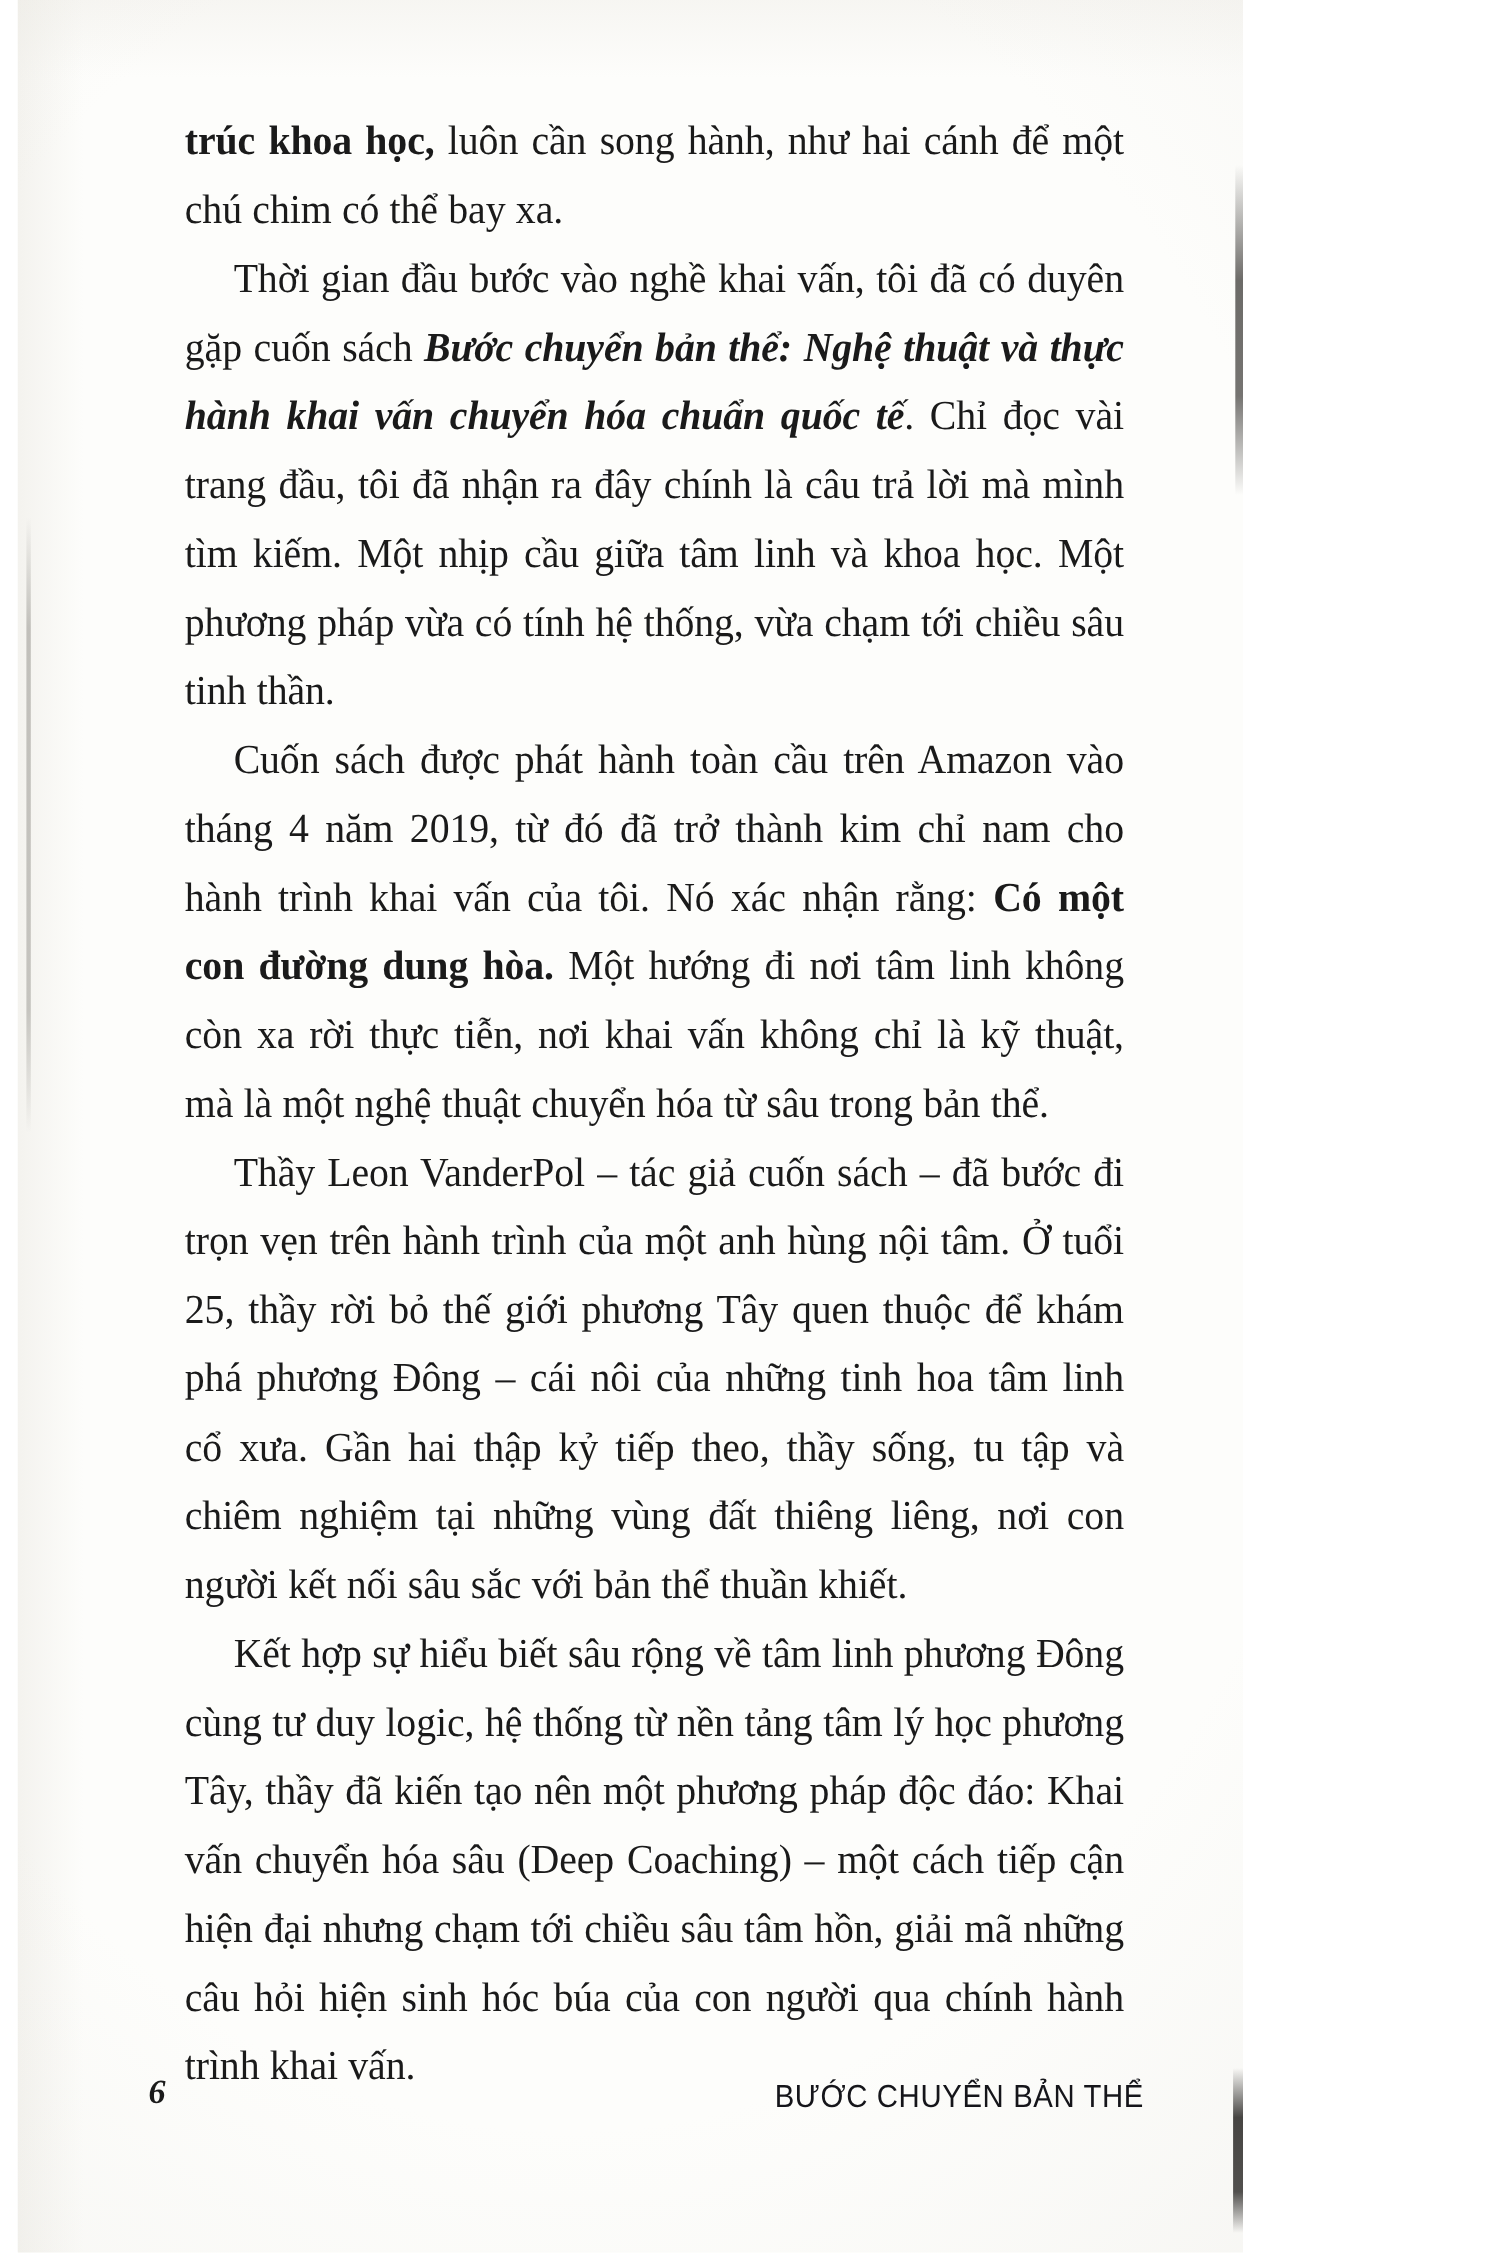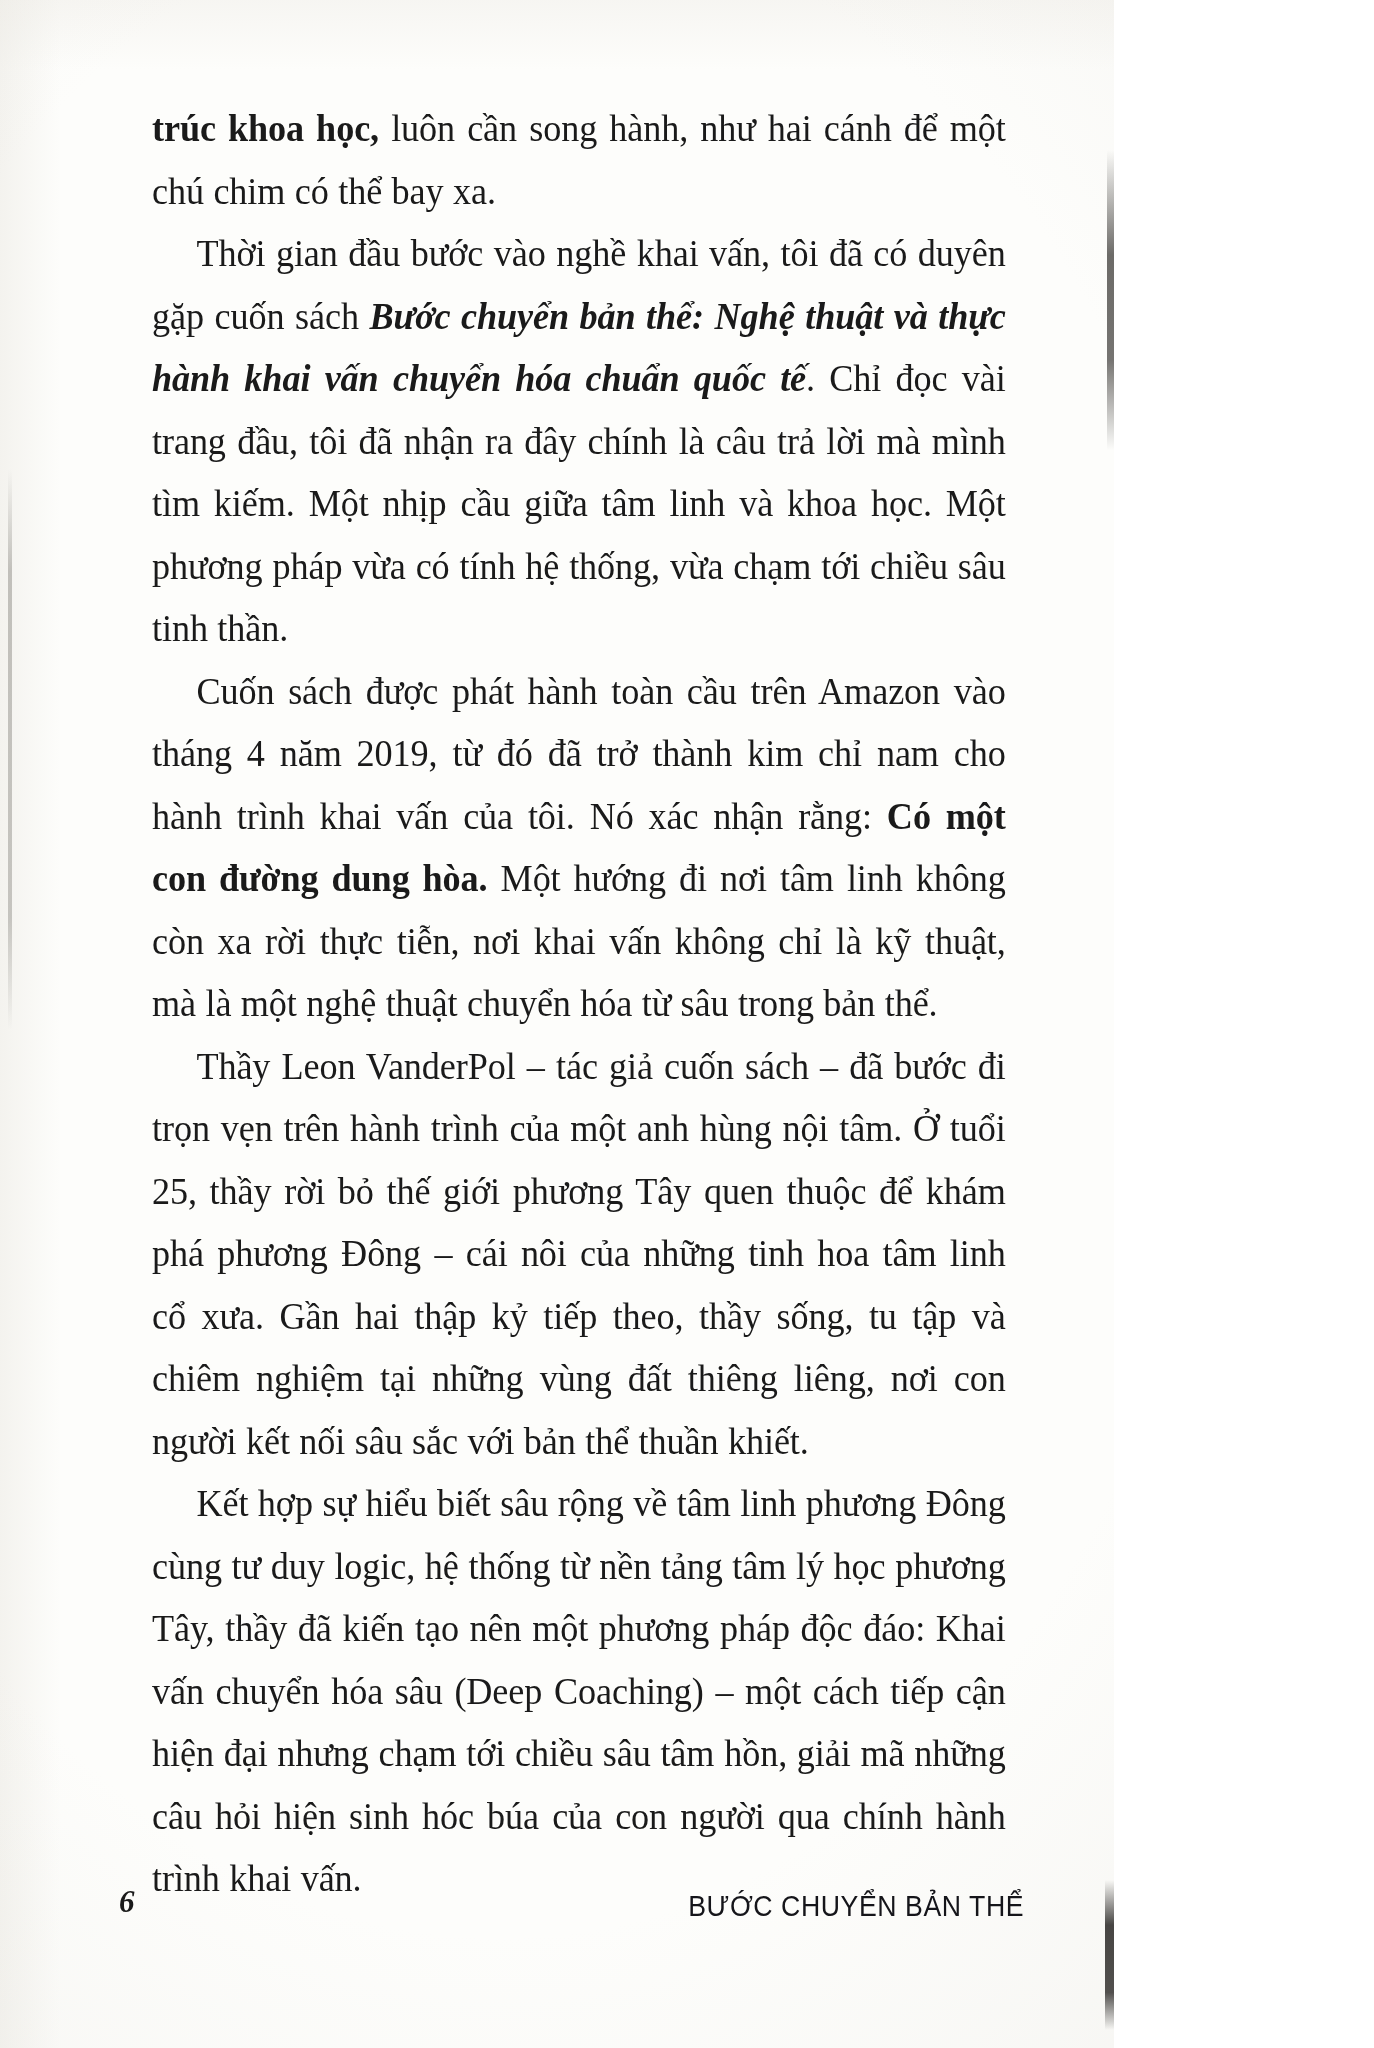--- a/index.html
+++ b/index.html
@@ -7,20 +7,21 @@
     padding: 0;
     background: #ffffff;
   }
   .page {
     position: relative;
     width: 1114px;
     height: 2048px;
     background: #fdfdfb;
     overflow: hidden;
     font-family: "Liberation Serif", "DejaVu Serif", serif;
+    margin-left: 16px;
   }
   
   .scan-tint {
     position: absolute;
     inset: 0;
     background:
       radial-gradient(ellipse 120% 90% at 45% 45%, rgba(255,255,255,0) 55%, rgba(226,224,218,0.45) 100%),
       linear-gradient(90deg, rgba(236,234,228,0.55) 0px, rgba(255,255,255,0) 60px),
       linear-gradient(180deg, rgba(240,238,233,0.5) 0px, rgba(255,255,255,0) 70px);
     pointer-events: none;

